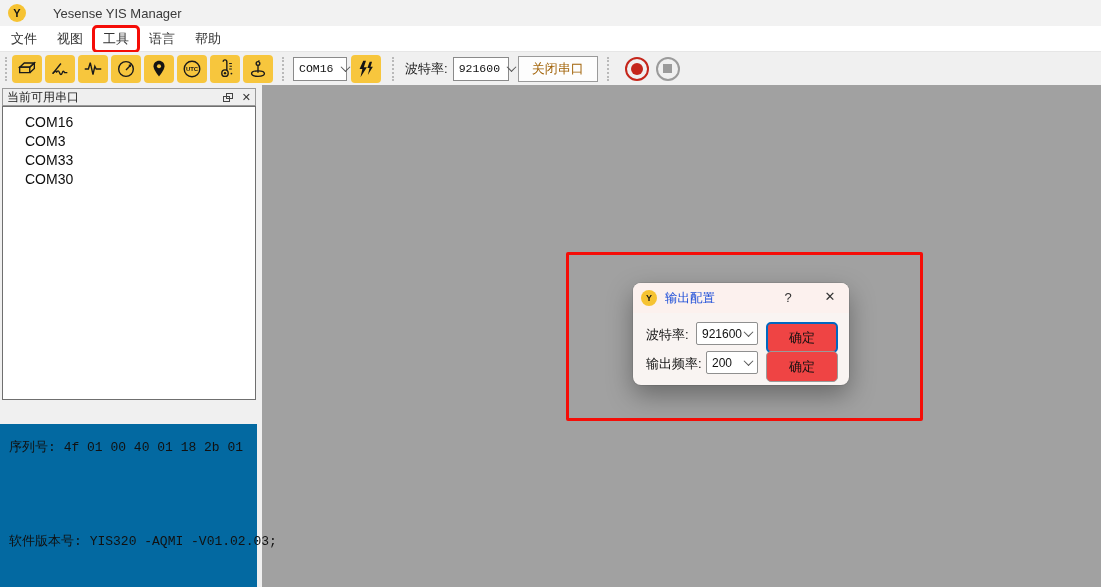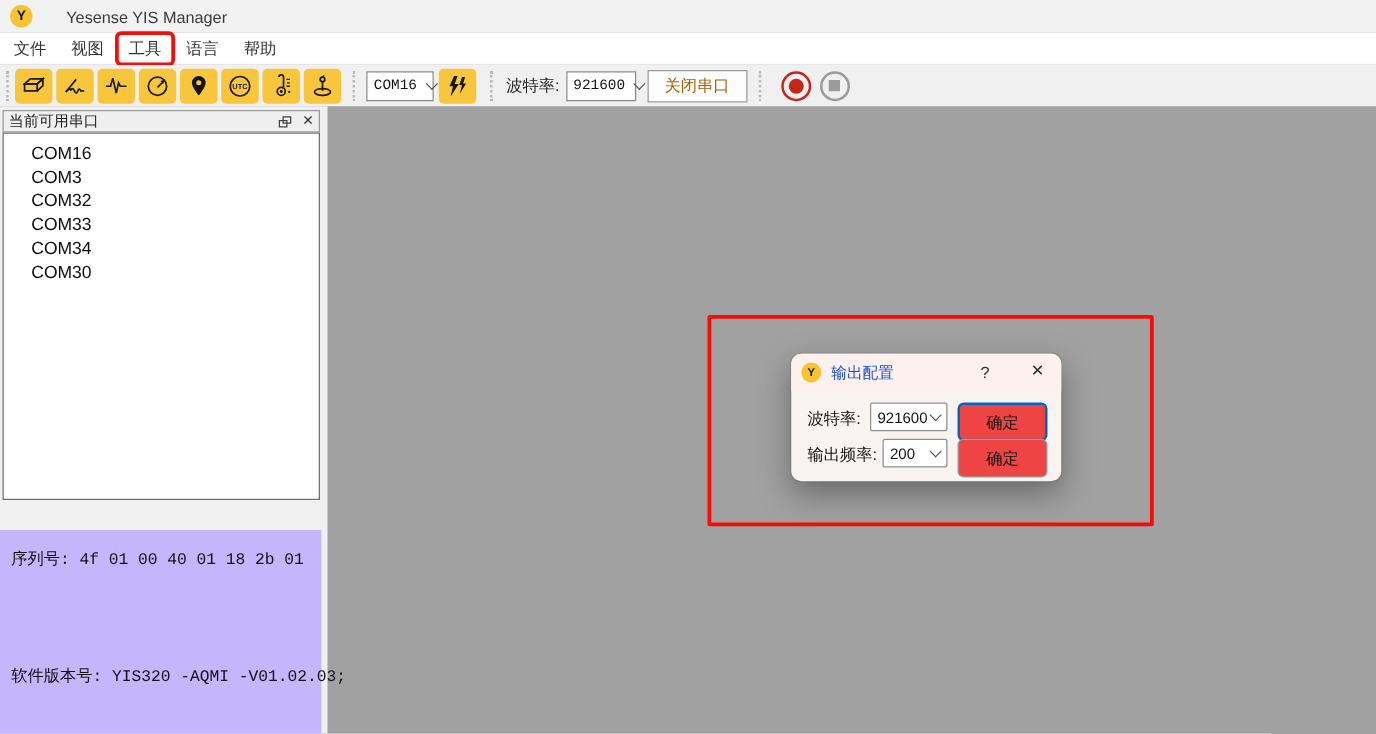--- a/index.html
+++ b/index.html
@@ -36,21 +36,21 @@
   .dock-header { position:absolute; left:2px; top:3px; width:254px; height:18px; background:#efefef; border:1px solid #9a9a9a; display:flex; padding:0 4px; }
   .dock-header .dh-title { font-size:12px; color:#222; }
   .dh-icons { margin-left:auto; display:flex; align-items:center; gap:9px; }
   .float-ic { position:relative; width:10px; height:9px; }
   .float-ic .b { position:absolute; left:0; bottom:0; width:7px; height:6px; border:1px solid #444; background:#efefef; }
   .float-ic .f { position:absolute; right:0; top:0; width:7px; height:6px; border:1px solid #444; }
   .x-ic { font-size:11px; color:#333; line-height:1; }
   .port-list { position:absolute; left:2px; top:21px; width:254px; height:294px; background:#fff; border:1px solid #6f6f6f; padding-top:6px; }
   .port-item { height:19px; line-height:19px; padding-left:22px; font-size:14px; color:#0d0d0d; }
   .info-header { position:absolute; left:0; top:322px; width:256px; height:17px; background:#dcdcdc; border:1px solid #b0b0b0; display:flex; align-items:center; padding:0 6px; font-size:12px; color:#222; }
-  .info-body { position:absolute; left:0; top:339px; width:257px; height:163px; background:#c4b5fd; }
+  .info-body { position:absolute; left:0; top:339px; width:257px; height:163px; background:#0369a1; }
   .info-line { position:absolute; left:9px; font-family:"Liberation Mono", monospace; font-size:13px; color:#111; white-space:nowrap; }
   .serial-line { top:14px; }
   .version-line { top:108px; }
 
   
   .annotation-rect { position:absolute; left:566px; top:252px; width:357px; height:169px; border:3px solid #f50d07; border-radius:2px; pointer-events:none; }
   .dialog { position:absolute; left:633px; top:283px; width:216px; height:102px; border-radius:8px; background:#f9f4f2; box-shadow:0 10px 26px rgba(0,0,0,0.35), 0 0 0 1px rgba(0,0,0,0.08); }
   .dlg-titlebar { position:absolute; left:0; top:0; width:100%; height:30px; background:#fcf1ee; border-radius:8px 8px 0 0; display:flex; align-items:center; padding:0 8px; }
   .dlg-logo { width:16px; height:16px; border-radius:50%; background:#f6c333; display:flex; align-items:center; justify-content:center; font-weight:900; font-size:9px; color:#141414; }
   .dlg-title { margin-left:8px; font-size:12.5px; color:#1d4ed8; }
@@ -178,23 +178,21 @@
         <span class="float-ic">
             <span class="b"></span>
             <span class="f"></span>
           </span>
         <span class="x-ic">✕</span>
       </span>
     </div>
     <div class="port-list">
       <div class="port-item">COM16</div>
       <div class="port-item">COM3</div>
-      <div class="port-item">COM32</div>
       <div class="port-item">COM33</div>
-      <div class="port-item">COM34</div>
       <div class="port-item">COM30</div>
     </div>
     <div class="info-body">
       <div class="info-line serial-line">
         <span>序列号:</span>
         <span>4f 01 00 40 01 18 2b 01</span>
       </div>
       <div class="info-line version-line">
         <span>软件版本号:</span>
         <span>YIS320 -AQMI -V01.02.03;</span>

